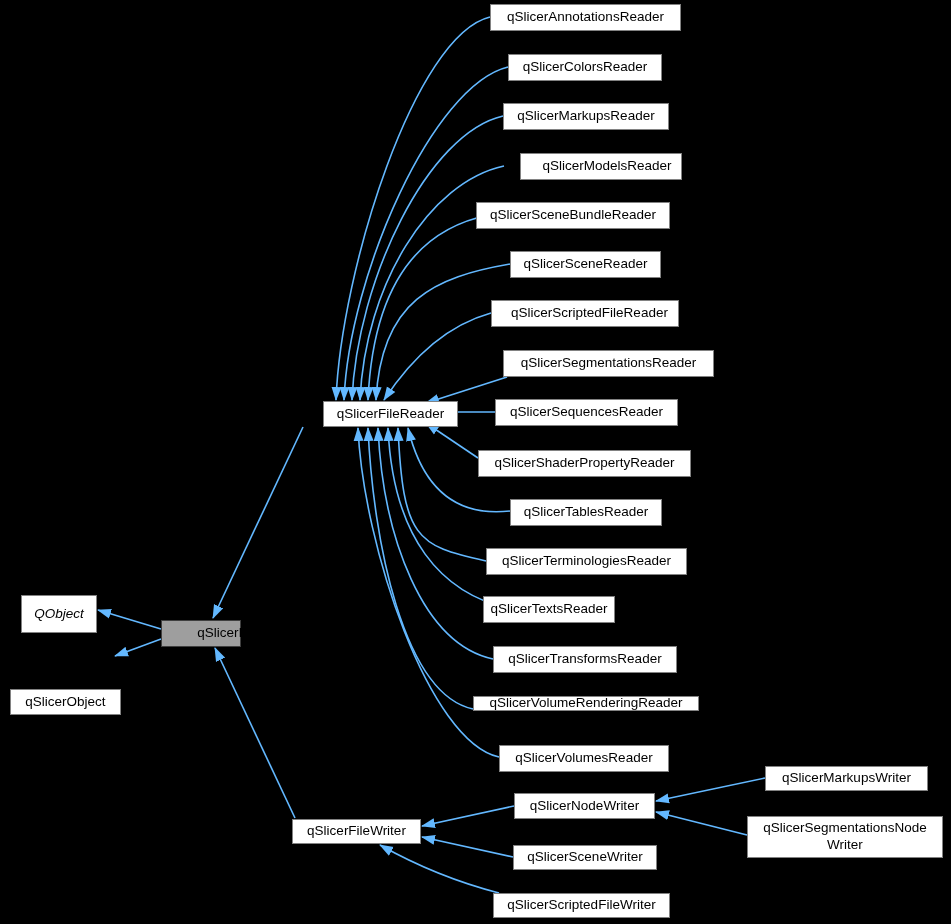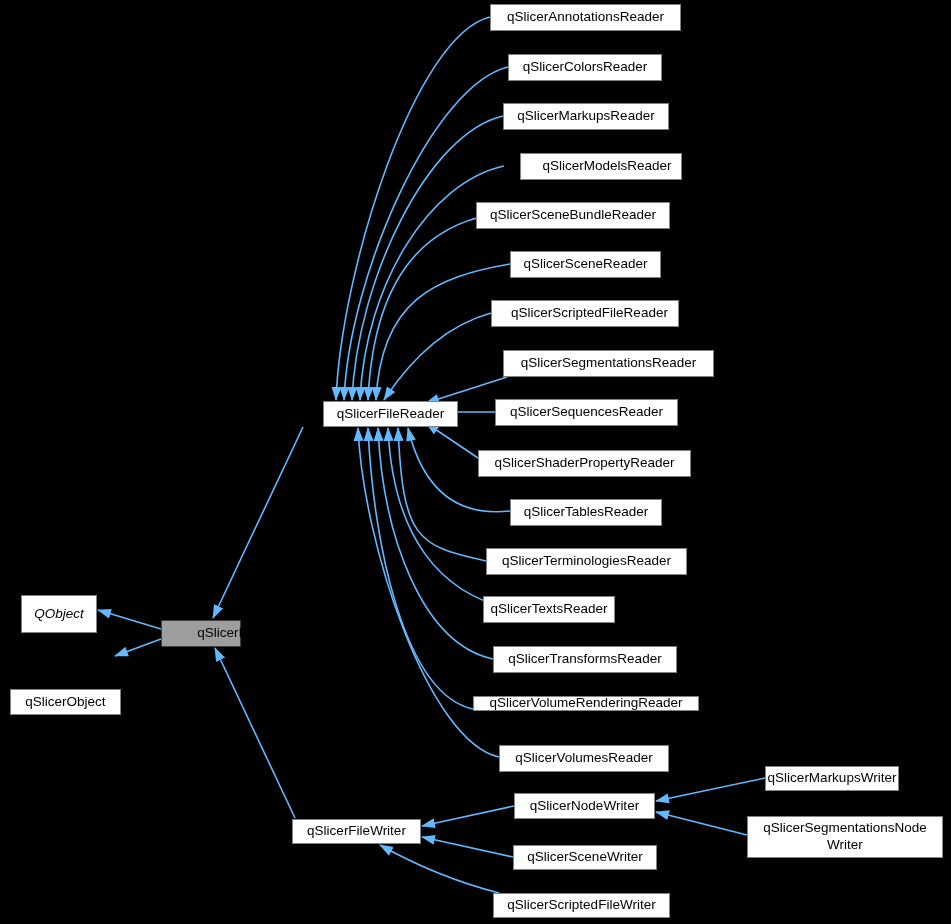--- a/index.html
+++ b/index.html
@@ -76,16 +76,16 @@
     <div class="node" style="left: 510px; top: 499px; width: 152px; height: 27px;">qSlicerTablesReader</div>
     <div class="node" style="left: 486px; top: 548px; width: 201px; height: 27px;">qSlicerTerminologiesReader</div>
     <div class="node" style="left: 483px; top: 596px; width: 132px; height: 27px;">qSlicerTextsReader</div>
     <div class="node" style="left: 493px; top: 646px; width: 184px; height: 27px;">qSlicerTransformsReader</div>
     <div class="node" style="left: 473px; top: 696px; width: 226px; height: 15px;">qSlicerVolumeRenderingReader</div>
     <div class="node" style="left: 499px; top: 745px; width: 170px; height: 27px;">qSlicerVolumesReader</div>
     <div class="node" style="left: 292px; top: 819px; width: 129px; height: 25px;">qSlicerFileWriter</div>
     <div class="node" style="left: 514px; top: 793px; width: 141px; height: 26px;">qSlicerNodeWriter</div>
     <div class="node" style="left: 513px; top: 845px; width: 144px; height: 25px;">qSlicerSceneWriter</div>
     <div class="node" style="left: 493px; top: 893px; width: 177px; height: 25px;">qSlicerScriptedFileWriter</div>
-    <div class="node" style="left: 765px; top: 766px; width: 134px; height: 25px;">qSlicerMarkupsWriter</div>
+    <div class="node" style="left: 765px; top: 766px; width: 163px; height: 25px;">qSlicerMarkupsWriter</div>
     <div class="node" style="left: 747px; top: 816px; width: 196px; height: 42px;">qSlicerSegmentationsNode
 Writer</div>
   </div>
 
 </body></html>

